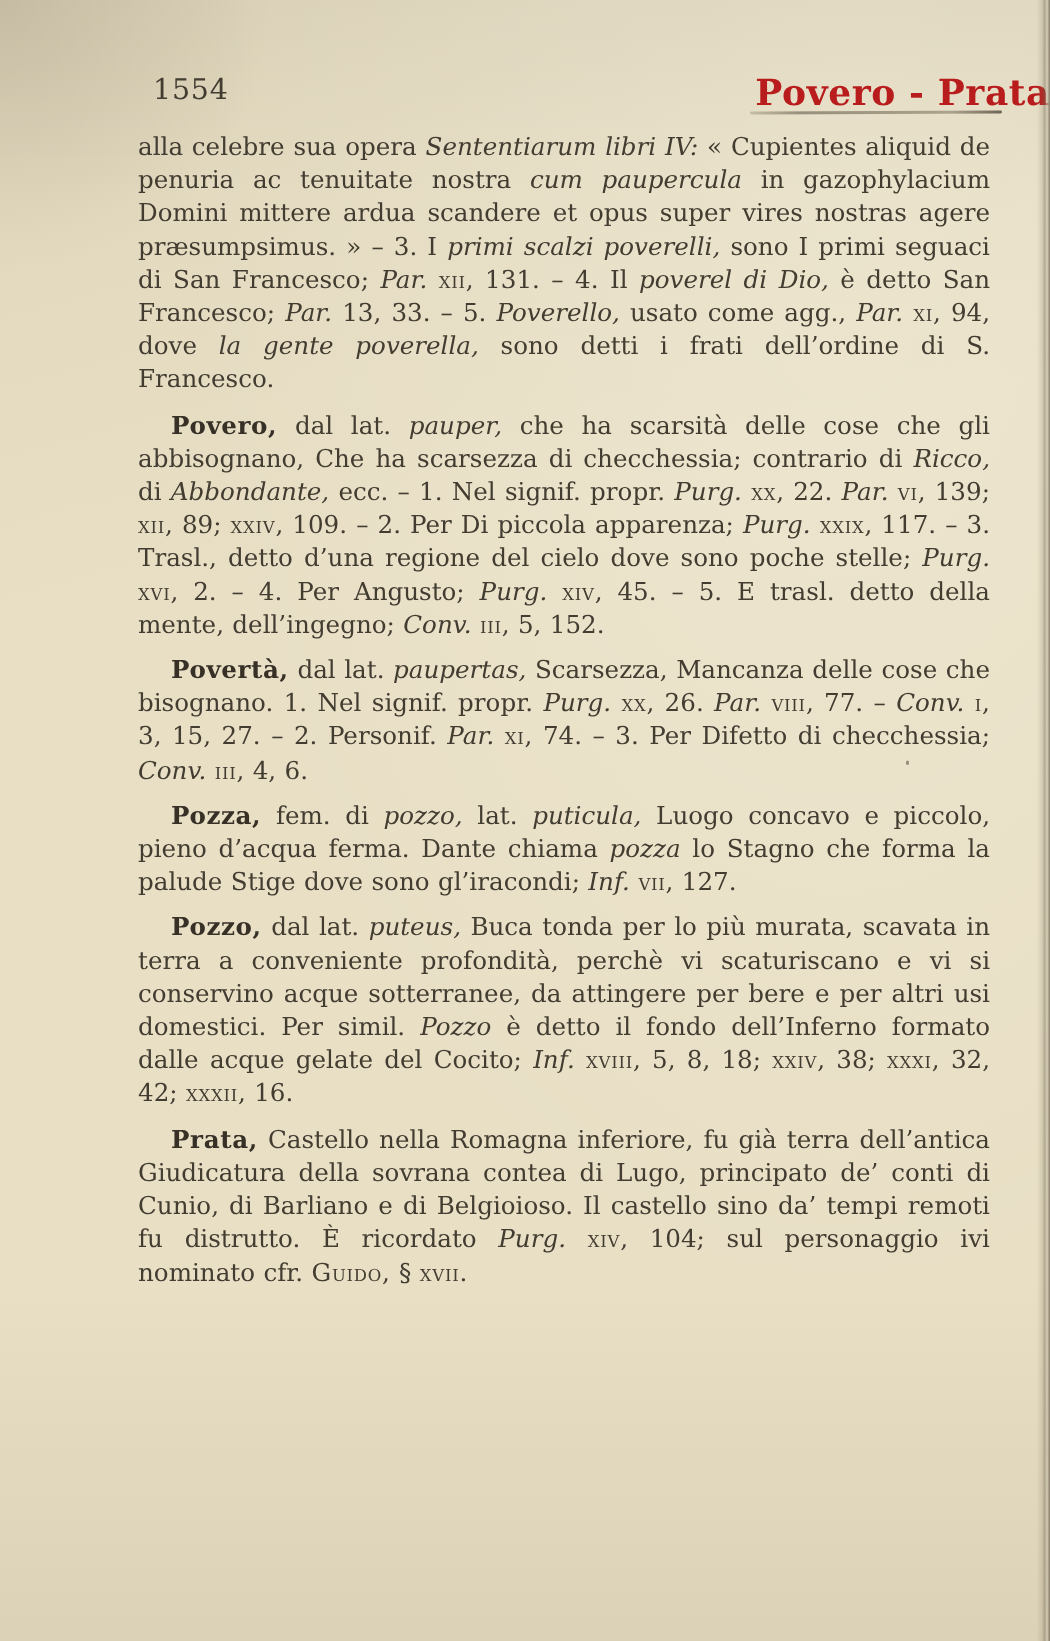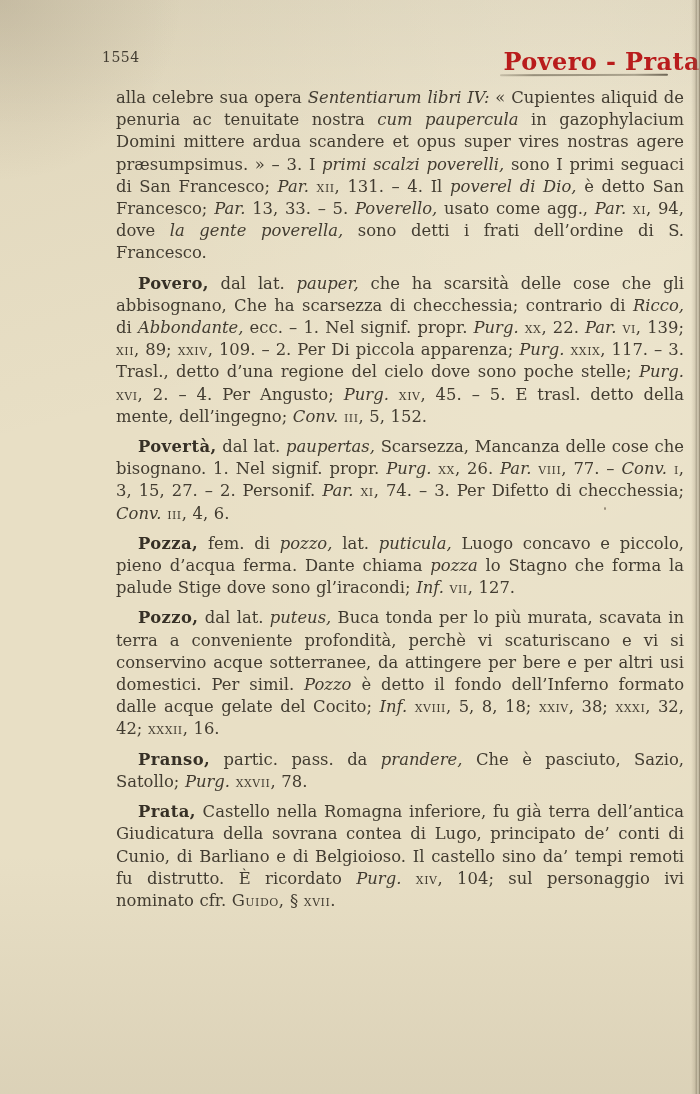--- a/index.html
+++ b/index.html
@@ -21,21 +21,21 @@
     color: #423c31;
   }
   .page {
     position: absolute;
     inset: 0;
   }
   .page-number {
     position: absolute;
     left: 102px;
     top: 49px;
-    font-size: 14px;
+    font-size: 19px;
     letter-spacing: 0.5px;
     text-align: center;
   }
   .header-title {
     position: absolute;
     left: 0;
     right: 0;
     top: 47px;
     text-align: right;
     font-size: 24px;
@@ -48,21 +48,21 @@
     left: 500px;
     top: 74px;
     width: 168px;
     height: 1.6px;
     background: linear-gradient(to right, rgba(98,90,72,0.25), rgba(98,90,72,0.6) 20%, rgba(98,90,72,0.45) 80%, rgba(70,62,48,0.75));
     border-radius: 1px;
     transform: rotate(-0.25deg);
   }
   .entries {
     position: absolute;
-    left: 116px;
+    left: 92px;
     top: 87px;
     width: 568px;
     font-size: 16.4px;
     line-height: 22.2px;
     text-align: justify;
   }
   .para {
     margin: 0;
     word-spacing: 0.4px;
   }
@@ -115,18 +115,17 @@
 <div class="page">
   <div class="page-number">1554</div>
   <div class="header-title">Povero - Prata</div>
   <div class="header-rule"></div>
   <div class="entries">
       <p class="para"><span class="r-n">alla celebre sua opera </span><span class="r-i">Sententiarum libri IV:</span><span class="r-n"> « Cupientes aliquid de penuria ac tenuitate nostra </span><span class="r-i">cum paupercula</span><span class="r-n"> in gazophylacium Domini mittere ardua scandere et opus super vires nostras agere præsumpsimus. » – 3. I </span><span class="r-i">primi scalzi poverelli,</span><span class="r-n"> sono I primi seguaci di San Francesco; </span><span class="r-i">Par.</span><span class="r-n"> </span><span class="r-sc">xii</span><span class="r-n">, 131. – 4. Il </span><span class="r-i">poverel di Dio,</span><span class="r-n"> è detto San Francesco; </span><span class="r-i">Par.</span><span class="r-n"> 13, 33. – 5. </span><span class="r-i">Poverello,</span><span class="r-n"> usato come agg., </span><span class="r-i">Par.</span><span class="r-n"> </span><span class="r-sc">xi</span><span class="r-n">, 94, dove </span><span class="r-i">la gente poverella,</span><span class="r-n"> sono detti i frati dell’ordine di S. Francesco.</span></p>
       <p class="para indent"><span class="r-b">Povero,</span><span class="r-n"> dal lat. </span><span class="r-i">pauper,</span><span class="r-n"> che ha scarsità delle cose che gli abbisognano, Che ha scarsezza di checchessia; contrario di </span><span class="r-i">Ricco,</span><span class="r-n"> di </span><span class="r-i">Abbondante,</span><span class="r-n"> ecc. – 1. Nel signif. propr. </span><span class="r-i">Purg.</span><span class="r-n"> </span><span class="r-sc">xx</span><span class="r-n">, 22. </span><span class="r-i">Par.</span><span class="r-n"> </span><span class="r-sc">vi</span><span class="r-n">, 139; </span><span class="r-sc">xii</span><span class="r-n">, 89; </span><span class="r-sc">xxiv</span><span class="r-n">, 109. – 2. Per Di piccola apparenza; </span><span class="r-i">Purg.</span><span class="r-n"> </span><span class="r-sc">xxix</span><span class="r-n">, 117. – 3. Trasl., detto d’una regione del cielo dove sono poche stelle; </span><span class="r-i">Purg.</span><span class="r-n"> </span><span class="r-sc">xvi</span><span class="r-n">, 2. – 4. Per Angusto; </span><span class="r-i">Purg.</span><span class="r-n"> </span><span class="r-sc">xiv</span><span class="r-n">, 45. – 5. E trasl. detto della mente, dell’ingegno; </span><span class="r-i">Conv.</span><span class="r-n"> </span><span class="r-sc">iii</span><span class="r-n">, 5, 152.</span></p>
       <p class="para indent"><span class="r-b">Povertà,</span><span class="r-n"> dal lat. </span><span class="r-i">paupertas,</span><span class="r-n"> Scarsezza, Mancanza delle cose che bisognano. 1. Nel signif. propr. </span><span class="r-i">Purg.</span><span class="r-n"> </span><span class="r-sc">xx</span><span class="r-n">, 26. </span><span class="r-i">Par.</span><span class="r-n"> </span><span class="r-sc">viii</span><span class="r-n">, 77. – </span><span class="r-i">Conv.</span><span class="r-n"> </span><span class="r-sc">i</span><span class="r-n">, 3, 15, 27. – 2. Personif. </span><span class="r-i">Par.</span><span class="r-n"> </span><span class="r-sc">xi</span><span class="r-n">, 74. – 3. Per Difetto di checchessia; </span><span class="r-i">Conv.</span><span class="r-n"> </span><span class="r-sc">iii</span><span class="r-n">, 4, 6.</span></p>
       <p class="para indent"><span class="r-b">Pozza,</span><span class="r-n"> fem. di </span><span class="r-i">pozzo,</span><span class="r-n"> lat. </span><span class="r-i">puticula,</span><span class="r-n"> Luogo concavo e piccolo, pieno d’acqua ferma. Dante chiama </span><span class="r-i">pozza</span><span class="r-n"> lo Stagno che forma la palude Stige dove sono gl’iracondi; </span><span class="r-i">Inf.</span><span class="r-n"> </span><span class="r-sc">vii</span><span class="r-n">, 127.</span></p>
       <p class="para indent"><span class="r-b">Pozzo,</span><span class="r-n"> dal lat. </span><span class="r-i">puteus,</span><span class="r-n"> Buca tonda per lo più murata, scavata in terra a conveniente profondità, perchè vi scaturiscano e vi si conservino acque sotterranee, da attingere per bere e per altri usi domestici. Per simil. </span><span class="r-i">Pozzo</span><span class="r-n"> è detto il fondo dell’Inferno formato dalle acque gelate del Cocito; </span><span class="r-i">Inf.</span><span class="r-n"> </span><span class="r-sc">xviii</span><span class="r-n">, 5, 8, 18; </span><span class="r-sc">xxiv</span><span class="r-n">, 38; </span><span class="r-sc">xxxi</span><span class="r-n">, 32, 42; </span><span class="r-sc">xxxii</span><span class="r-n">, 16.</span></p>
-      <p class="para indent"><span class="r-b">Pranso,</span><span class="r-n"> partic. pass. da </span><span class="r-i">prandere,</span><span class="r-n"> Che è pasciuto, Sazio, Satollo; </span><span class="r-i">Purg.</span><span class="r-n"> </span><span class="r-sc">xxvii</span><span class="r-n">, 78.</span></p>
       <p class="para indent"><span class="r-b">Prata,</span><span class="r-n"> Castello nella Romagna inferiore, fu già terra dell’antica Giudicatura della sovrana contea di Lugo, principato de’ conti di Cunio, di Barliano e di Belgioioso. Il castello sino da’ tempi remoti fu distrutto. È ricordato </span><span class="r-i">Purg.</span><span class="r-n"> </span><span class="r-sc">xiv</span><span class="r-n">, 104; sul personaggio ivi nominato cfr. </span><span class="r-sc">Guido,</span><span class="r-n"> § </span><span class="r-sc">xvii</span><span class="r-n">.</span></p>
     </div>
   <div class="print-speck"></div>
   <div class="page-edge"></div>
 </div>
 
 </body></html>

